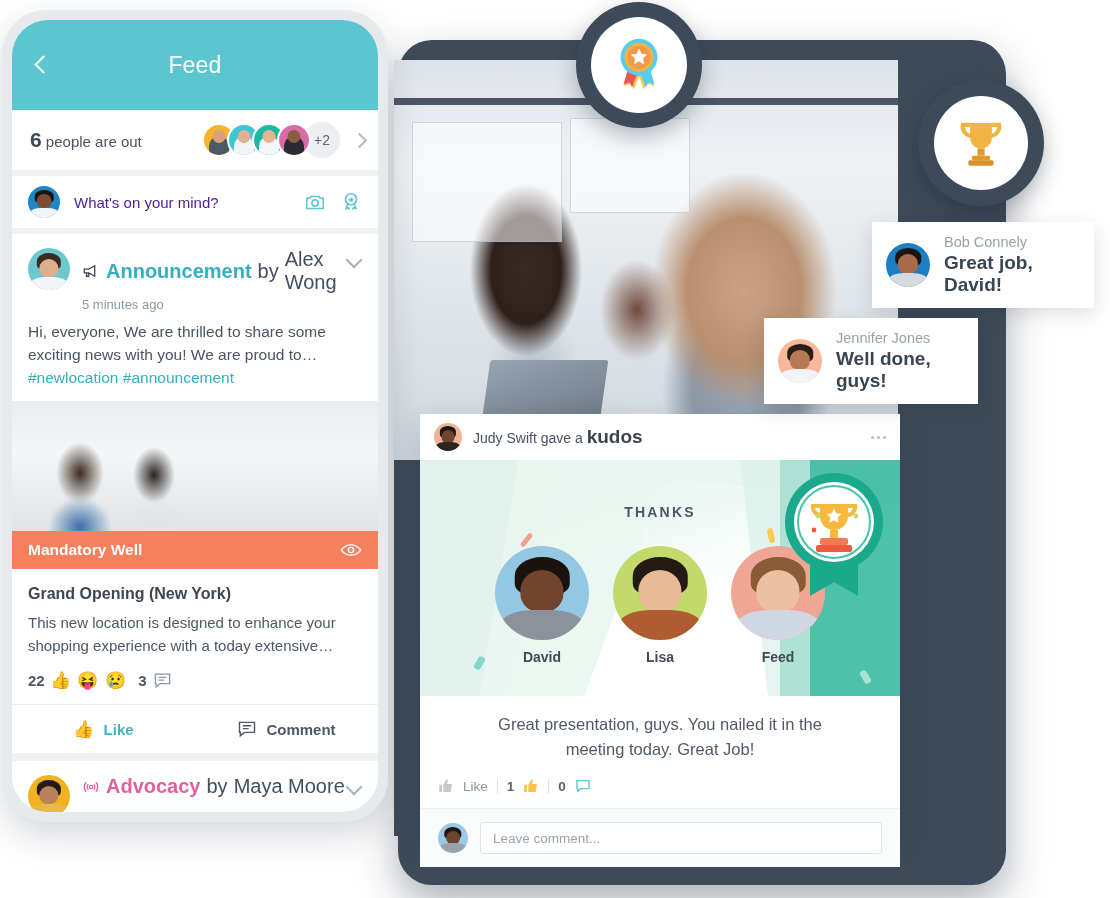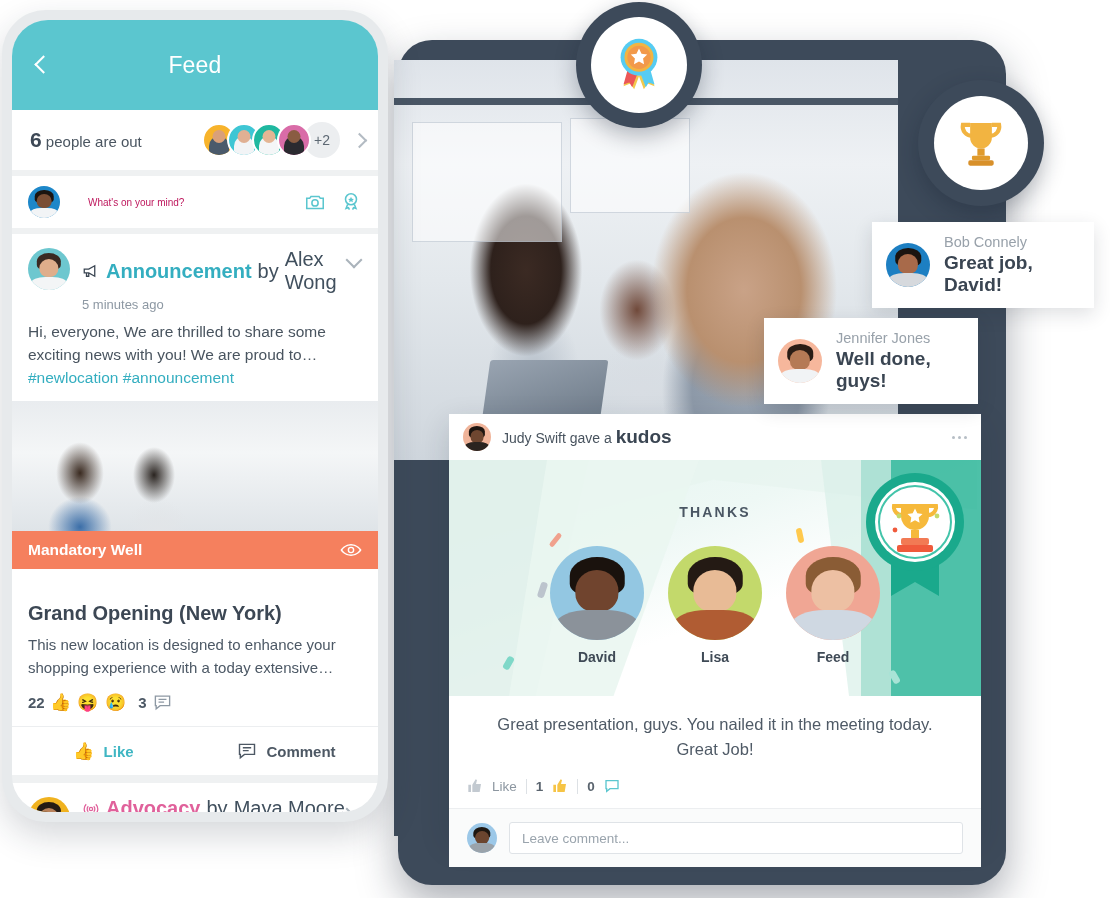--- a/index.html
+++ b/index.html
@@ -116,21 +116,21 @@
   .out-chev::before { content:""; position:absolute; left:2px; top:2px; width:9px; height:9px;
     border-top:2px solid #b3bbc3; border-right:2px solid #b3bbc3; transform: rotate(45deg); }
 
   
   .composer {
     background: #fff; height: 58px; display: flex; align-items: center;
     padding: 0 16px; border-bottom: 6px solid #eff1f2;
   }
   .composer .ava { width: 32px; height: 32px; border-radius: 50%; overflow: hidden; position: relative;
                    background: #1d87c9; flex: 0 0 auto; }
-  .composer .ph { margin-left: 28px; color: #be185d; font-size: 10px; flex: 1; }
+  .composer .ph { margin-left: 14px; color: #4c1d95; font-size: 15px; flex: 1; }
   .ic { width: 22px; height: 22px; margin-left: 14px; cursor: pointer; }
 
   
   .post {
     background: #fff; margin: 0 0 8px 0;
   }
   .post-head { display: flex; align-items: flex-start; padding: 14px 16px 8px 16px; }
   .post-head .ava { width: 42px; height: 42px; border-radius: 50%; overflow: hidden;
                     position: relative; flex: 0 0 auto; background: #6dc7cf; }
   .post-head .meta { margin-left: 12px; flex: 1; }
@@ -153,36 +153,36 @@
       radial-gradient(ellipse 44px 42px at 68px 126px, #3b6ea8 0%, rgba(59,110,168,0) 72%),
       radial-gradient(ellipse 44px 42px at 146px 128px, #e2e5e8 0%, rgba(226,229,232,0) 72%),
       linear-gradient(180deg,#e9ecef 0%, #f4f6f7 40%, #dfe4e8 100%);
   }
   .mandatory {
     background: #f5805e; color: #fff; height: 38px;
     display: flex; align-items: center; padding: 0 16px;
     font-size: 15.5px; font-weight: 700;
   }
   .eye { margin-left: auto; width: 22px; height: 14px; cursor: pointer; }
-  .post-title { font-size: 20px; font-weight: 700; color: #3c4754; padding: 16px 16px 0 16px; margin-top: 17px; }
+  .post-title { font-size: 16px; font-weight: 700; color: #3c4754; padding: 16px 16px 0 16px; }
   .post-sub { font-size: 15px; line-height: 23px; color: #4c5865; padding: 8px 16px 0 16px; }
 
   .reactions { display: flex; align-items: center; gap: 6px; padding: 14px 16px 14px 16px; font-size: 15px; color: #4c5865; }
   .reactions .num { font-weight: 700; }
   .emoji { font-size: 17px; line-height: 1; }
   .actions { border-top: 1px solid #eceef0; display: flex; }
   .action { flex: 1; display: flex; align-items: center; justify-content: center; gap: 9px;
             padding: 14px 0; font-size: 15px; font-weight: 700; cursor: pointer; }
   .action.like { color: #3fb6c3; }
   .action.comment { color: #4d5864; }
 
   
   .kudos {
-    position: absolute; left: 449px; top: 414px;
-    width: 532px; height: 420px;
+    position: absolute; left: 420px; top: 414px;
+    width: 480px; height: 420px;
     background: #fff;
     box-shadow: 0 10px 28px rgba(25,35,50,.16);
   }
   .kudos-head { height: 46px; display: flex; align-items: center; padding: 0 14px; }
   .kudos-head .ava { width: 28px; height: 28px; border-radius: 50%; overflow: hidden;
                      position: relative; background: #f0b49a; flex: 0 0 auto; }
   .kudos-head .txt { margin-left: 11px; font-size: 14px; color: #48535e; }
   .kudos-head .txt b { font-size: 19px; font-weight: 700; color: #3a4552; }
   .dots { margin-left: auto; display: flex; gap: 3px; cursor: pointer; }
   .dots i { width: 3px; height: 3px; background: #b6bec5; border-radius: 50%; display: block; }

